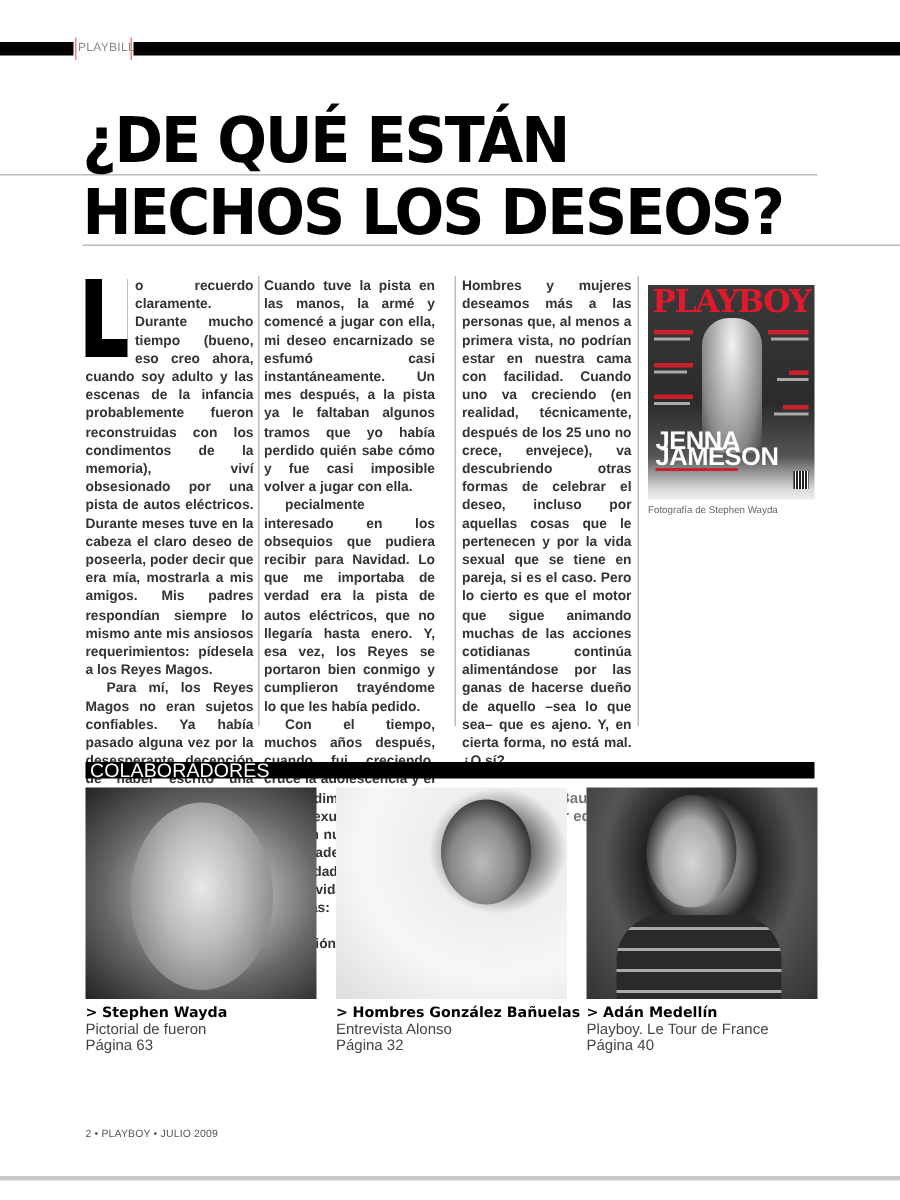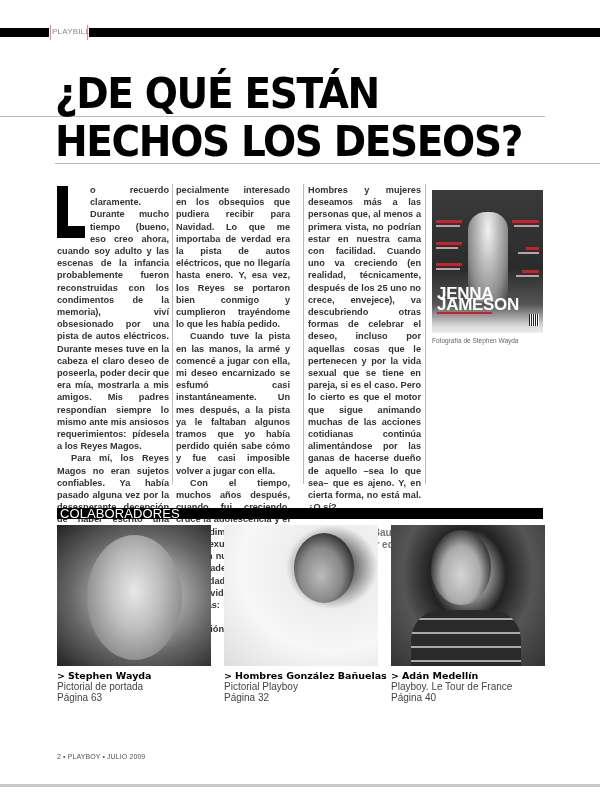--- a/index.html
+++ b/index.html
@@ -80,35 +80,36 @@
   <span style="display:block">HECHOS LOS DESEOS?</span>
 </h1>
 
 <div class="col col1">
   <p><span class="dropcap"></span><span>o recuerdo claramente. Durante mucho tiempo (bueno, eso creo ahora, cuando soy adulto y las escenas de la infancia probablemente fueron reconstruidas con los condimentos de la memoria), viví obsesionado por una pista de autos eléctricos. Durante meses tuve en la cabeza el claro deseo de poseerla, poder decir que era mía, mostrarla a mis amigos. Mis padres respondían siempre lo mismo ante mis ansiosos requerimientos: pídesela a los Reyes Magos.</span></p>
   <p>Para mí, los Reyes Magos no eran sujetos confiables. Ya había pasado alguna vez por la desesperante decepción de haber escrito una meticulosa carta con el detalle de los juguetes que esperaba me trajeran y el resultado fue que acababan regalándome cualquier otra cosa.</p>
   <p>Ese año yo no estaba es-</p>
 </div>
 <div class="vrule" style="left:172px"></div>
 <div class="col col2">
+  <p>Cuando tuve la pista en las manos, la armé y comencé a jugar con ella, mi deseo encarnizado se esfumó casi instantáneamente. Un mes después, a la pista ya le faltaban algunos tramos que yo había perdido quién sabe cómo y fue casi imposible volver a jugar con ella.</p>
   <p>pecialmente interesado en los obsequios que pudiera recibir para Navidad. Lo que me importaba de verdad era la pista de autos eléctricos, que no llegaría hasta enero. Y, esa vez, los Reyes se portaron bien conmigo y cumplieron trayéndome lo que les había pedido.</p>
-  <p>Cuando tuve la pista en las manos, la armé y comencé a jugar con ella, mi deseo encarnizado se esfumó casi instantáneamente. Un mes después, a la pista ya le faltaban algunos tramos que yo había perdido quién sabe cómo y fue casi imposible volver a jugar con ella.</p>
   <p>Con el tiempo, muchos años después, cuando fui creciendo, crucé la adolescencia y el emprendimiento de una vida sexual activa me abrió un nuevo mundo de necesidades, descubrí una verdad que se repetía en la vida de muchas personas: los deseos están hechos de frustración.</p>
 </div>
 <div class="vrule" style="left:303px"></div>
 <div class="col col3">
   <p>Hombres y mujeres deseamos más a las personas que, al menos a primera vista, no podrían estar en nuestra cama con facilidad. Cuando uno va creciendo (en realidad, técnicamente, después de los 25 uno no crece, envejece), va descubriendo otras formas de celebrar el deseo, incluso por aquellas cosas que le pertenecen y por la vida sexual que se tiene en pareja, si es el caso. Pero lo cierto es que el motor que sigue animando muchas de las acciones cotidianas continúa alimentándose por las ganas de hacerse dueño de aquello –sea lo que sea– que es ajeno. Y, en cierta forma, no está mal. ¿O sí?</p>
   <div class="signature">
     <div>Gabriel Bauducco</div>
     <div>Director editorial</div>
   </div>
 </div>
 <div class="vrule" style="left:425px"></div>
 
 <div class="cover">
+  <div class="logo">PLAYBOY</div>
   <div class="figure"></div>
   <div class="cline" style="left:4px;top:30px;width:26px"></div>
   <div class="cline g" style="left:4px;top:35px;width:24px"></div>
   <div class="cline" style="left:4px;top:52px;width:26px"></div>
   <div class="cline g" style="left:4px;top:57px;width:22px"></div>
   <div class="cline" style="left:4px;top:73px;width:26px"></div>
   <div class="cline g" style="left:4px;top:78px;width:24px"></div>
   <div class="cline" style="left:80px;top:30px;width:27px"></div>
   <div class="cline g" style="left:82px;top:35px;width:25px"></div>
   <div class="cline" style="left:94px;top:57px;width:13px"></div>
@@ -134,26 +135,26 @@
 <div class="photo photo2">
   <div class="head" style="left:70px;top:8px;width:60px;height:70px;background:radial-gradient(ellipse at 45% 60%, #bbb 0%, #888 45%, #222 80%, #111 100%)"></div>
 </div>
 <div class="photo photo3">
   <div class="head" style="left:40px;top:5px;width:60px;height:75px;background:radial-gradient(ellipse at 50% 60%, #d5d5d5 0%, #aaa 45%, #1a1a1a 80%, #111 100%)"></div>
   <div style="position:absolute;left:20px;top:85px;width:110px;height:60px;border-radius:30px 30px 0 0;background:repeating-linear-gradient(180deg,#2a2a2a 0 8px,#aaa 8px 10px,#2a2a2a 10px 14px)"></div>
 </div>
 
 <div class="credit credit1">
   <div class="cname"><span class="arrow">&gt;</span><span>Stephen Wayda</span></div>
-  <div>Pictorial de portada</div>
+  <div>Pictorial de fueron</div>
   <div>Página 63</div>
 </div>
 <div class="credit credit2">
   <div class="cname"><span class="arrow">&gt;</span><span>Hombres González Bañuelas</span></div>
-  <div>Pictorial Playboy</div>
+  <div>Entrevista Alonso</div>
   <div>Página 32</div>
 </div>
 <div class="credit credit3">
   <div class="cname"><span class="arrow">&gt;</span><span>Adán Medellín</span></div>
   <div>Playboy. Le Tour de France</div>
   <div>Página 40</div>
 </div>
 
 <div class="folio">2 • PLAYBOY • JULIO 2009</div>
 <div class="bottom-rule"></div>

